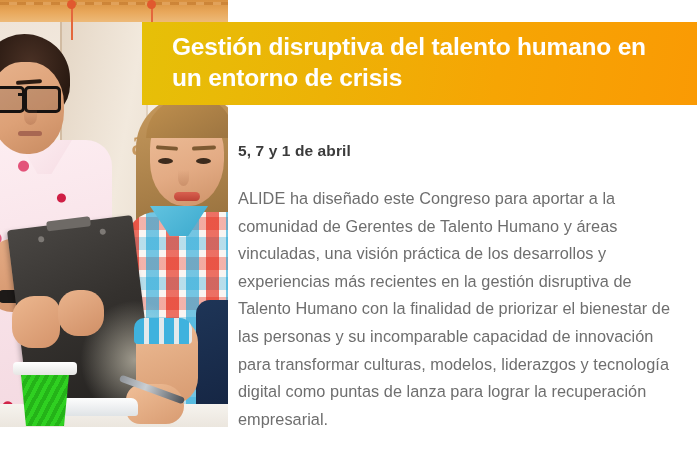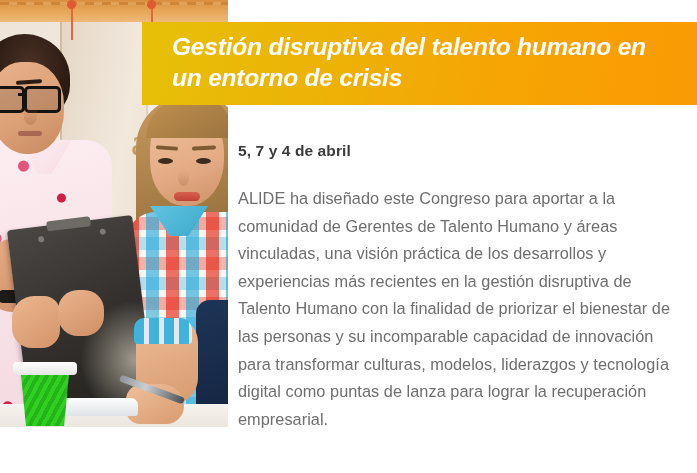--- a/index.html
+++ b/index.html
@@ -272,21 +272,20 @@
     pointer-events:none;
   }
 
   
   .banner{
     position:absolute;
     left:142px; top:22px;
     width:555px; height:83px;
     background:linear-gradient(100deg,#e6c008 0%,#edb206 34%,#f6a504 64%,#fa9a04 100%);
     z-index:20;
-    font-style:italic;
   }
   .banner-title{
     position:absolute;
     left:30px; top:9px;
     width:510px;
     color:#ffffff;
     font-size:24.5px;
     font-weight:bold;
     line-height:31px;
     letter-spacing:-0.2px;
@@ -371,15 +370,15 @@
   <div class="cup"></div>
   <div class="cup-lid"></div>
   <div class="ph-glow"></div>
 </div>
 
 <div class="banner">
   <div class="banner-title">Gestión disruptiva del talento humano en un entorno de crisis</div>
 </div>
 
 <div class="content">
-  <div class="date">5, 7 y 4 de abril</div>
+  <div class="date">5, 7 y 1 de abril</div>
   <div class="body-copy">ALIDE ha diseñado este Congreso para aportar a la comunidad de Gerentes de Talento Humano y áreas vinculadas, una visión práctica de los desarrollos y experiencias más recientes en la gestión disruptiva de Talento Humano con la finalidad de priorizar el bienestar de las personas y su incomparable capacidad de innovación para transformar culturas, modelos, liderazgos y tecnología digital como puntas de lanza para lograr la recuperación empresarial.</div>
 </div>
 
 </body></html>

